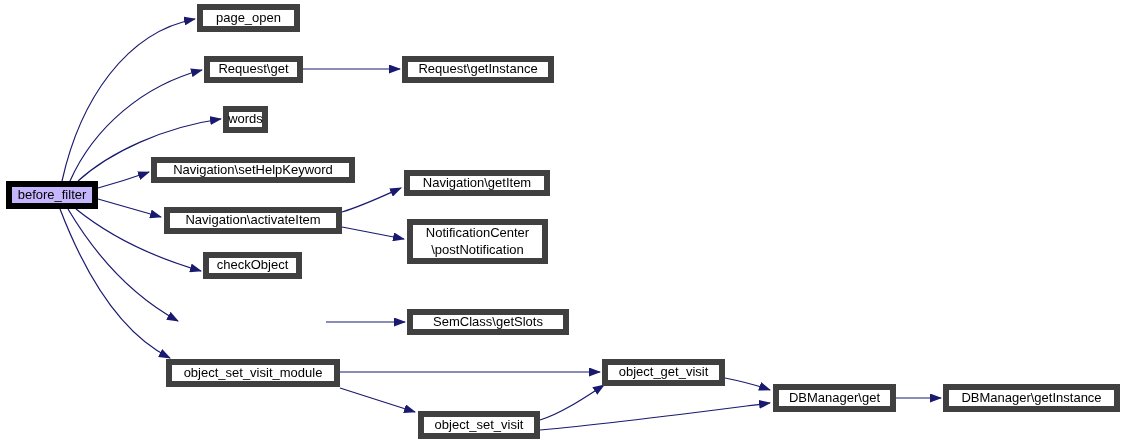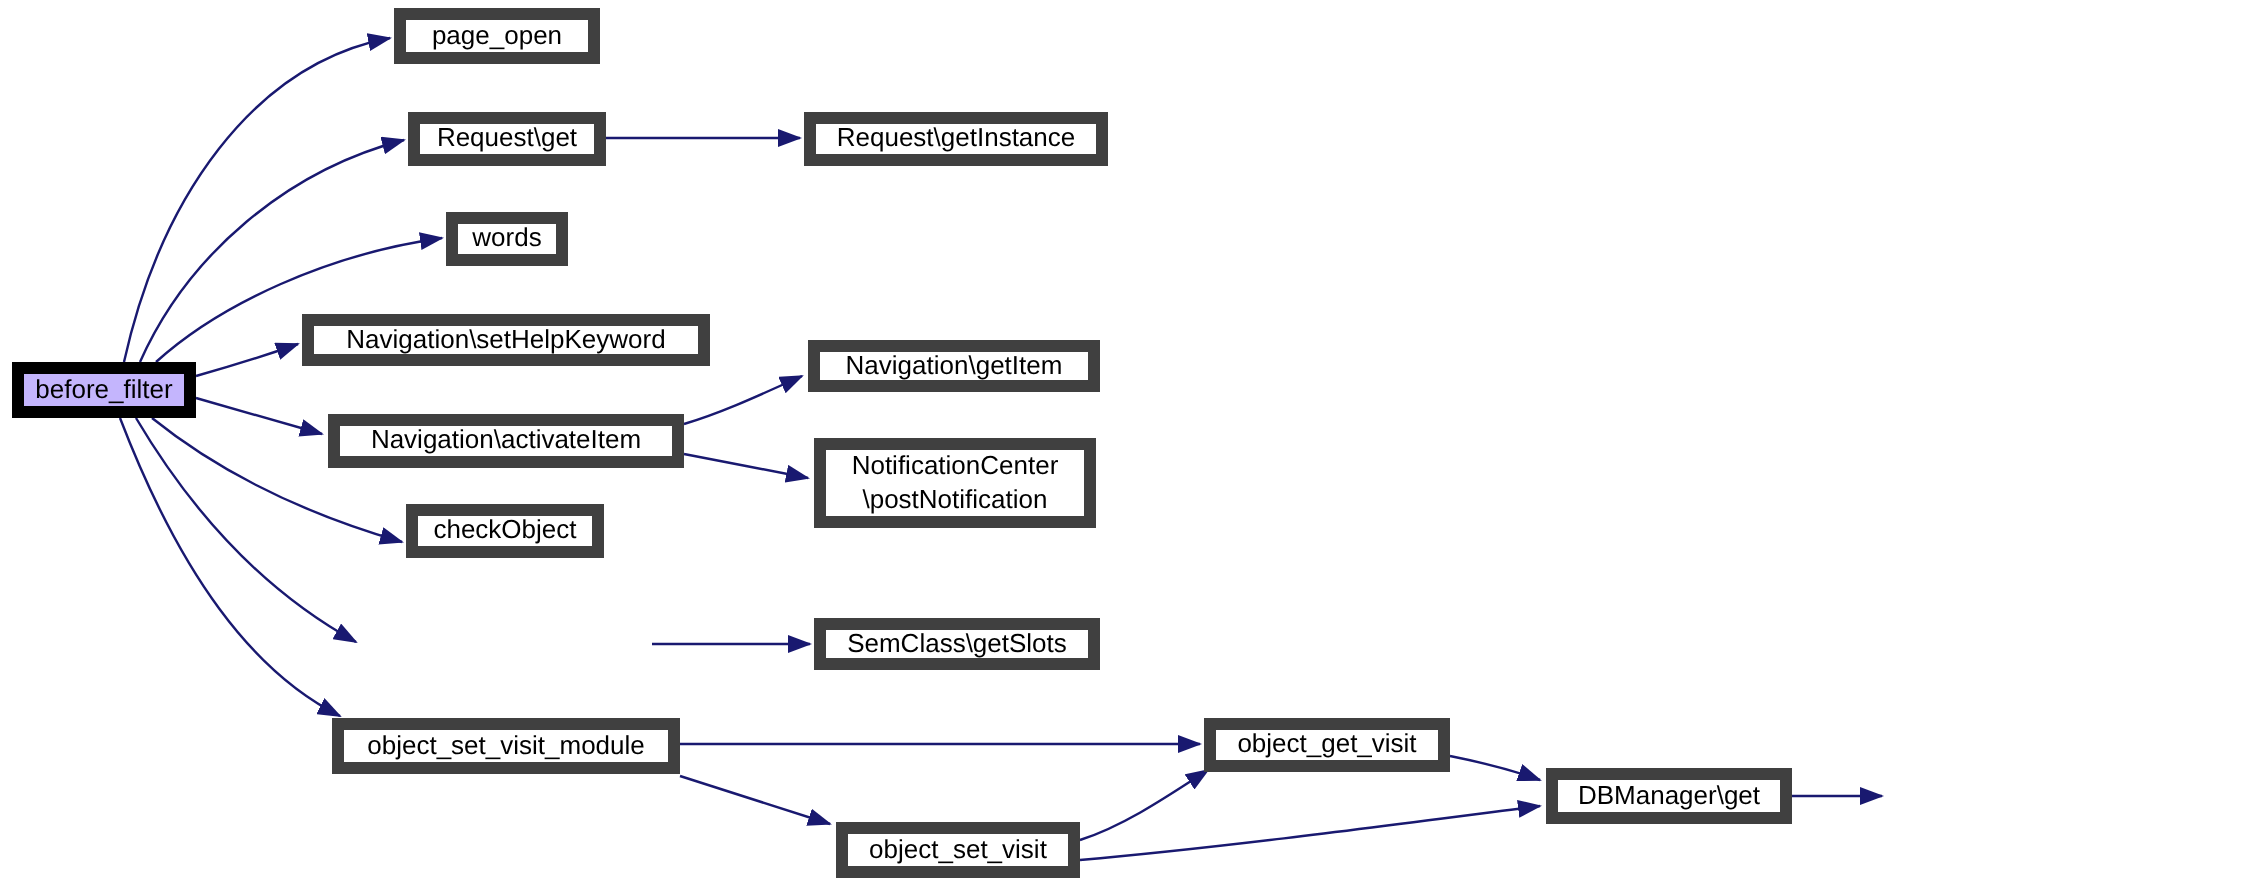--- a/index.html
+++ b/index.html
@@ -39,28 +39,28 @@
   .node.root {
     background: #c4b5fd;
     border-color: #000000;
     cursor: default;
   }
   
   #node-before_filter            { left: 6px;   top: 181px; width: 92px;  height: 28px; }
   #node-page_open                { left: 197px; top: 4px;   width: 103px; height: 28px; }
   #node-request_get              { left: 204px; top: 56px;  width: 99px;  height: 27px; }
   #node-request_getinstance      { left: 402px; top: 56px;  width: 152px; height: 27px; }
-  #node-words                    { left: 223px; top: 106px; width: 61px;  height: 27px; text-align: right; }
+  #node-words                    { left: 223px; top: 106px; width: 45px;  height: 27px; text-align: right; }
   #node-pagelayout_sethelpkeyword{ left: 151px; top: 157px; width: 204px; height: 26px; }
   #node-navigation_activateitem  { left: 164px; top: 207px; width: 178px; height: 27px; }
   #node-navigation_getitem       { left: 404px; top: 170px; width: 146px; height: 26px; }
   #node-notificationcenter_postnotification { left: 407px; top: 219px; width: 141px; height: 45px; }
   #node-checkobject              { left: 203px; top: 252px; width: 99px; height: 27px; }
   #node-checkobjectmodule        { left: 180px; top: 309px; width: 146px; height: 26px; }
-  #node-semclass_getslots        { left: 407px; top: 309px; width: 143px; height: 26px; }
+  #node-semclass_getslots        { left: 407px; top: 309px; width: 162px; height: 26px; }
   #node-object_set_visit_module  { left: 166px; top: 359px; width: 174px; height: 28px; }
   #node-object_get_visit         { left: 602px; top: 359px; width: 123px; height: 27px; }
   #node-object_set_visit         { left: 418px; top: 411px; width: 122px; height: 28px; }
   #node-dbmanager_get            { left: 773px; top: 384px; width: 123px; height: 28px; }
   #node-dbmanager_getinstance    { left: 943px; top: 384px; width: 177px; height: 28px; }
 </style>
 </head>
 <body>
 
 <div id="canvas">
@@ -100,14 +100,15 @@
   <div class="node" id="node-navigation_activateitem">Navigation\activateItem</div>
   <div class="node" id="node-navigation_getitem">Navigation\getItem</div>
   <div class="node" id="node-notificationcenter_postnotification">NotificationCenter
 \postNotification</div>
   <div class="node" id="node-checkobject">checkObject</div>
   <div class="node" id="node-semclass_getslots">SemClass\getSlots</div>
   <div class="node" id="node-object_set_visit_module">object_set_visit_module</div>
   <div class="node" id="node-object_get_visit">object_get_visit</div>
   <div class="node" id="node-object_set_visit">object_set_visit</div>
   <div class="node" id="node-dbmanager_get">DBManager\get</div>
+  <div class="node" id="node-dbmanager_getinstance">DBManager\getInstance</div>
 
 </div>
 
 </body></html>

